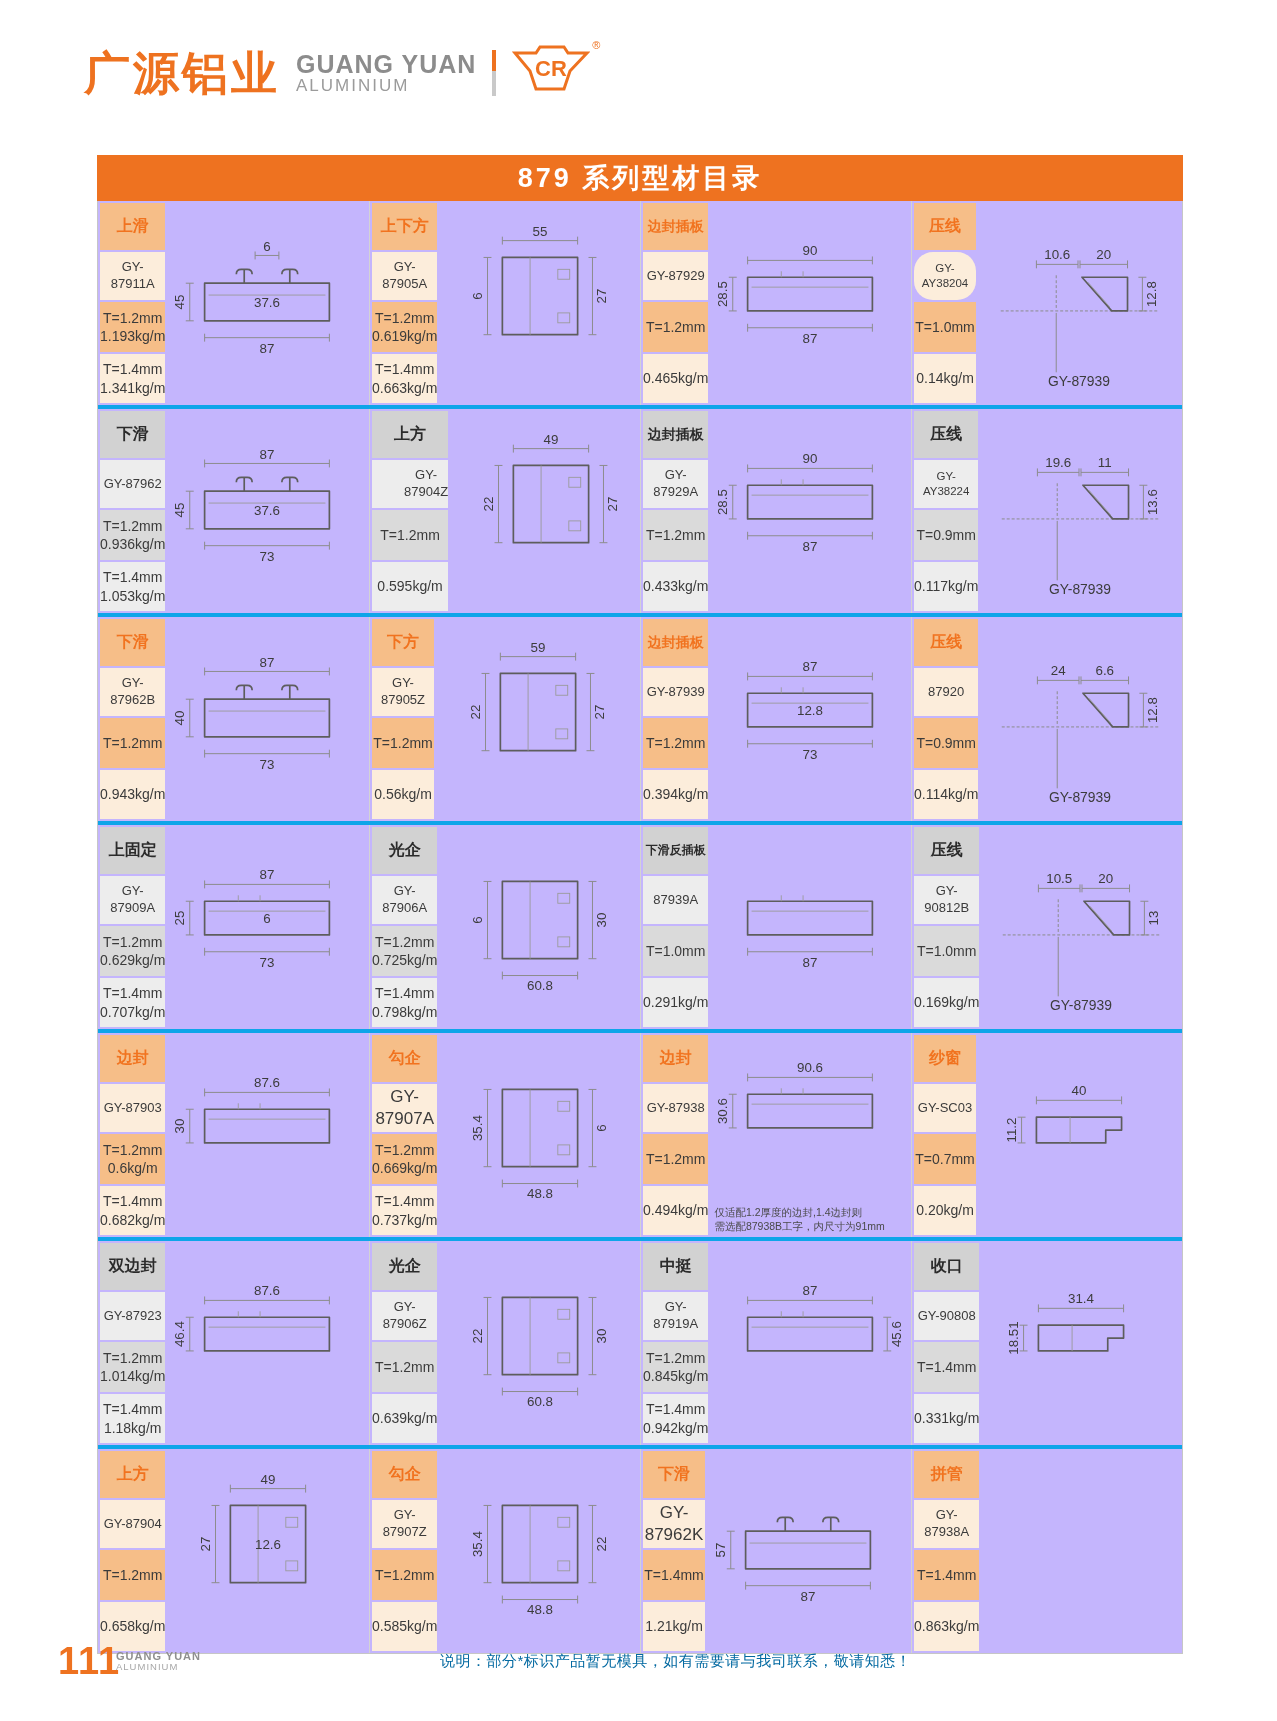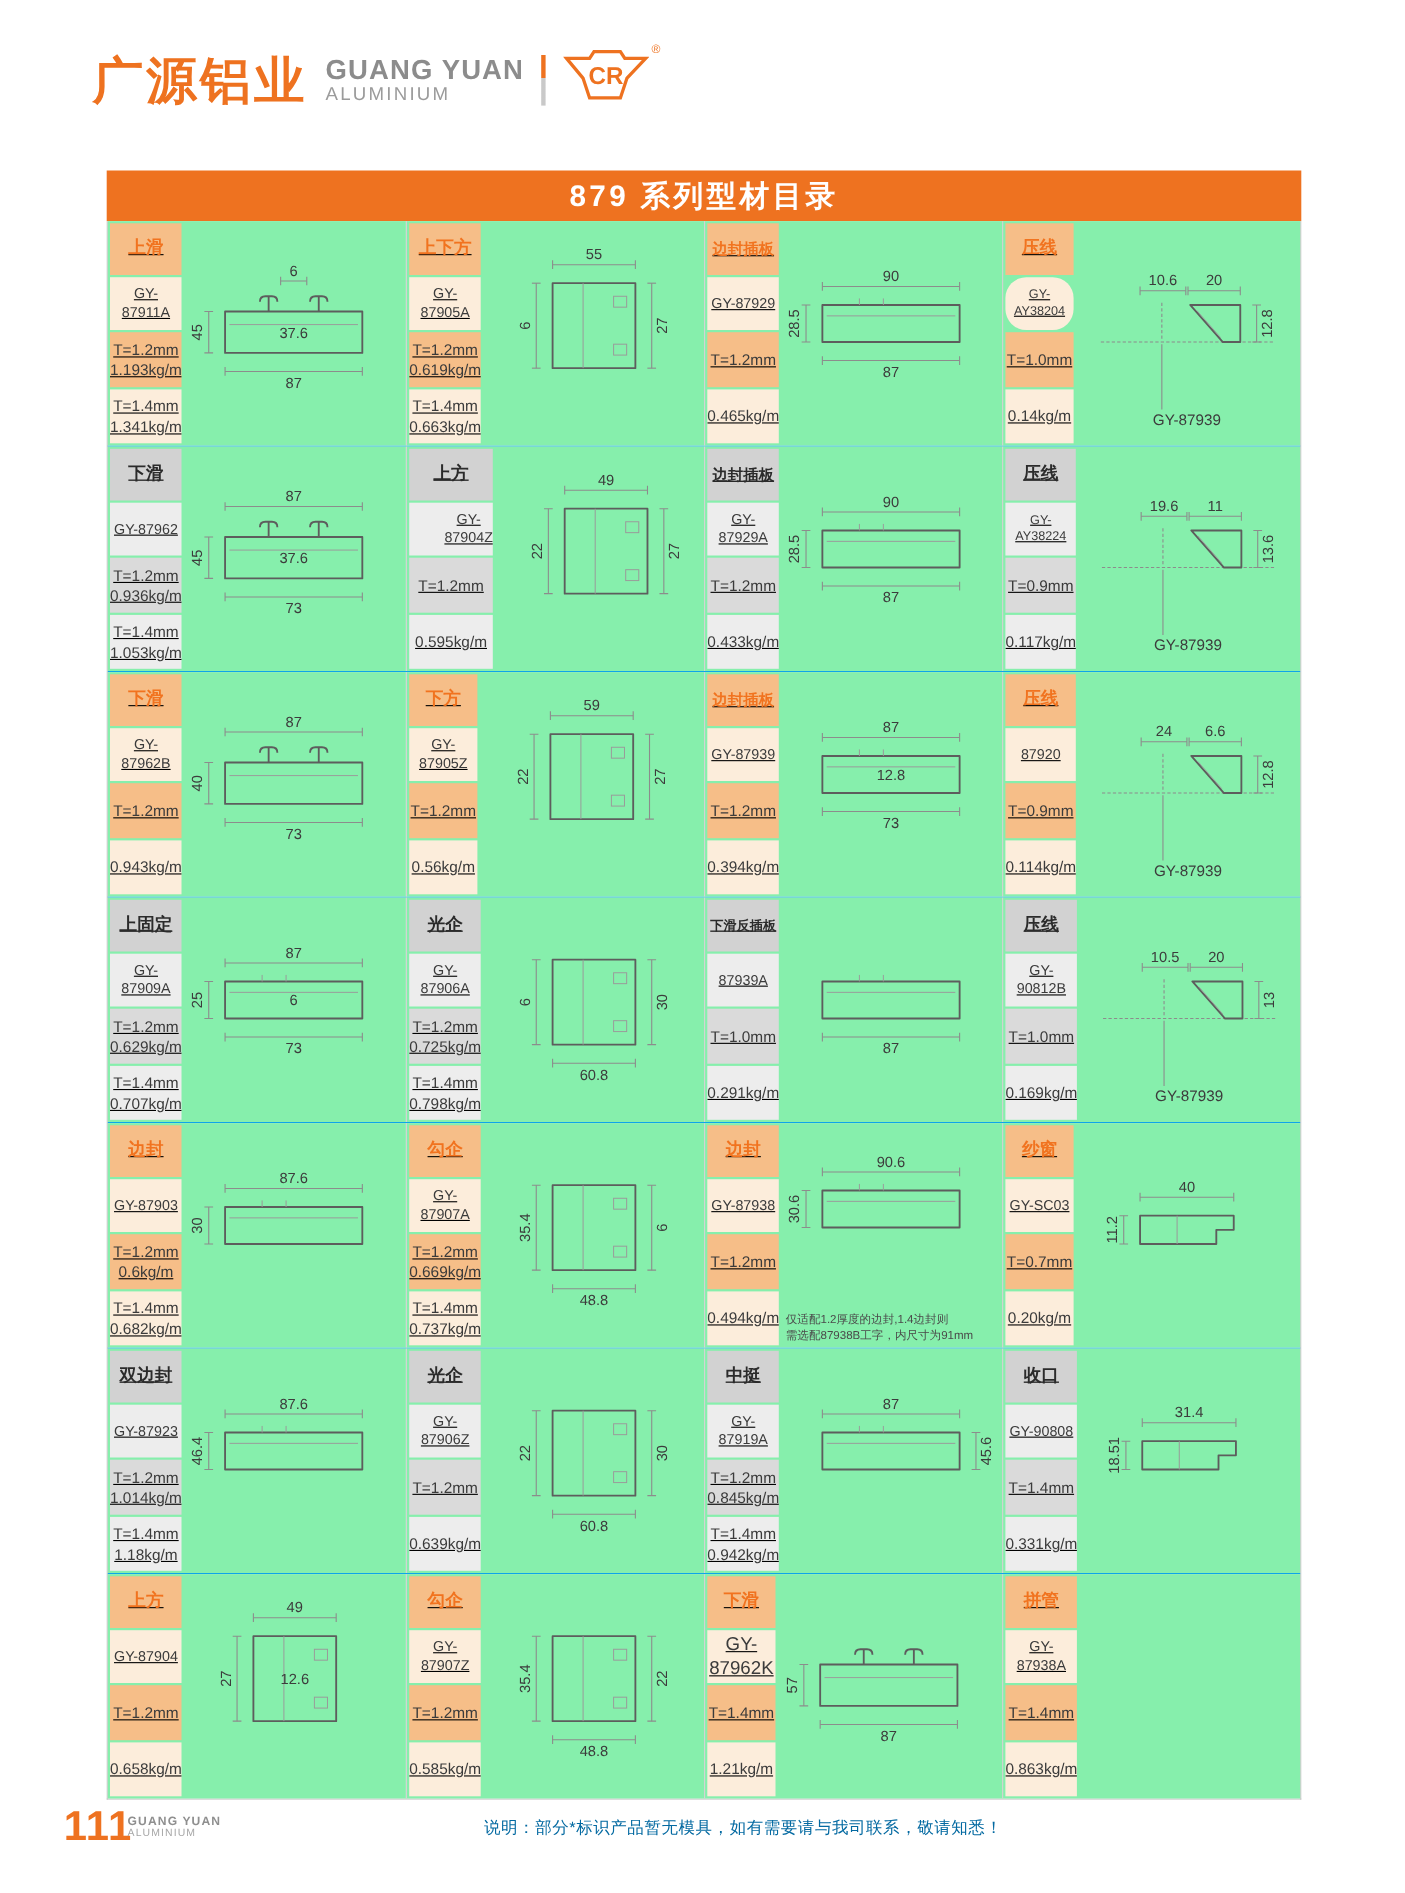--- a/index.html
+++ b/index.html
@@ -12,22 +12,22 @@
   .logo-en{color:#8c8c8c;font-size:25px;font-weight:bold;letter-spacing:1px;}
   .logo-sub{color:#9b9b9b;font-size:17px;letter-spacing:2px;}
   .logo-divider{width:4px;height:46px;background:linear-gradient(#EE7220 0 45%,#c9c9c9 45% 100%);}
   .cr-badge{position:relative;}
   .reg-mark{position:absolute;right:-10px;top:-6px;color:#EE7220;font-size:11px;}
   
   .table{position:absolute;left:97px;top:155px;width:1086px;}
   .title-bar{height:46px;background:#EE7220;color:#fff;font-size:27px;font-weight:bold;letter-spacing:3px;display:flex;align-items:center;justify-content:center;}
   .grid{border:1px solid #c6c6c6;border-top:none;}
   .row{display:grid;grid-template-columns:repeat(4,1fr);height:204px;}
-  .row + .row{border-top:1px solid #0ea5e9;}
-  .cell{display:flex;overflow:hidden;background:#86efac;text-decoration:underline;}
+  .row + .row{border-top:4px solid #0ea5e9;}
+  .cell{display:flex;overflow:hidden;background:#c4b5fd;}
   .cell + .cell{border-left:1px solid #d3d3d3;}
   .labels{flex:0 0 64px;display:flex;flex-direction:column;gap:2px;padding:2px 0 2px 2px;box-sizing:border-box;}
   .lbl{display:flex;flex-direction:column;align-items:center;justify-content:center;text-align:center;font-size:14px;color:#3b3b3b;line-height:1.3;overflow:hidden;}
   .lbl.hdr{flex:0 0 47px;font-weight:bold;}
   .lbl.light{flex:0 0 48px;}
   .lbl.mid{flex:0 0 50px;}
   .lbl.light2{flex:1;}
   .row.orange .hdr{background:#F6BE88;color:#F1731F;}
   .row.orange .light{background:#FCEDDB;}
   .row.orange .mid{background:#F6BE88;}
@@ -573,21 +573,21 @@
                 <line x1="21" y1="62" x2="29" y2="62" class="dl"></line>
                 <line x1="21" y1="96" x2="29" y2="96" class="dl"></line>
                 <text x="19" y="79" text-anchor="middle" class="dt" transform="rotate(-90 19 79)">30</text>
               </svg>
             </div>
   </div>
 
   <div class="cell">
     <div class="labels">
       <div class="lbl hdr" style="font-size: 16px;">勾企</div>
-      <div class="lbl light" style="font-size: 13px;">GY-87907A</div>
+      <div class="lbl light" style="font-size: 17px;">GY-87907A</div>
       <div class="lbl mid">T=1.2mm<br>0.669kg/m</div>
       <div class="lbl light2">T=1.4mm<br>0.737kg/m</div>
     </div>
     <div class="drawing">
               <svg width="204" height="176" viewBox="0 0 206 176">
                 <rect x="66" y="42" width="76" height="78" class="pf"></rect>
                 <line x1="94" y1="42" x2="94" y2="120" class="pf2"></line>
                 <rect x="122" y="54" width="12" height="10" class="pf2"></rect>
                 <rect x="122" y="98" width="12" height="10" class="pf2"></rect>
                 <line x1="66" y1="137" x2="142" y2="137" class="dl"></line>

